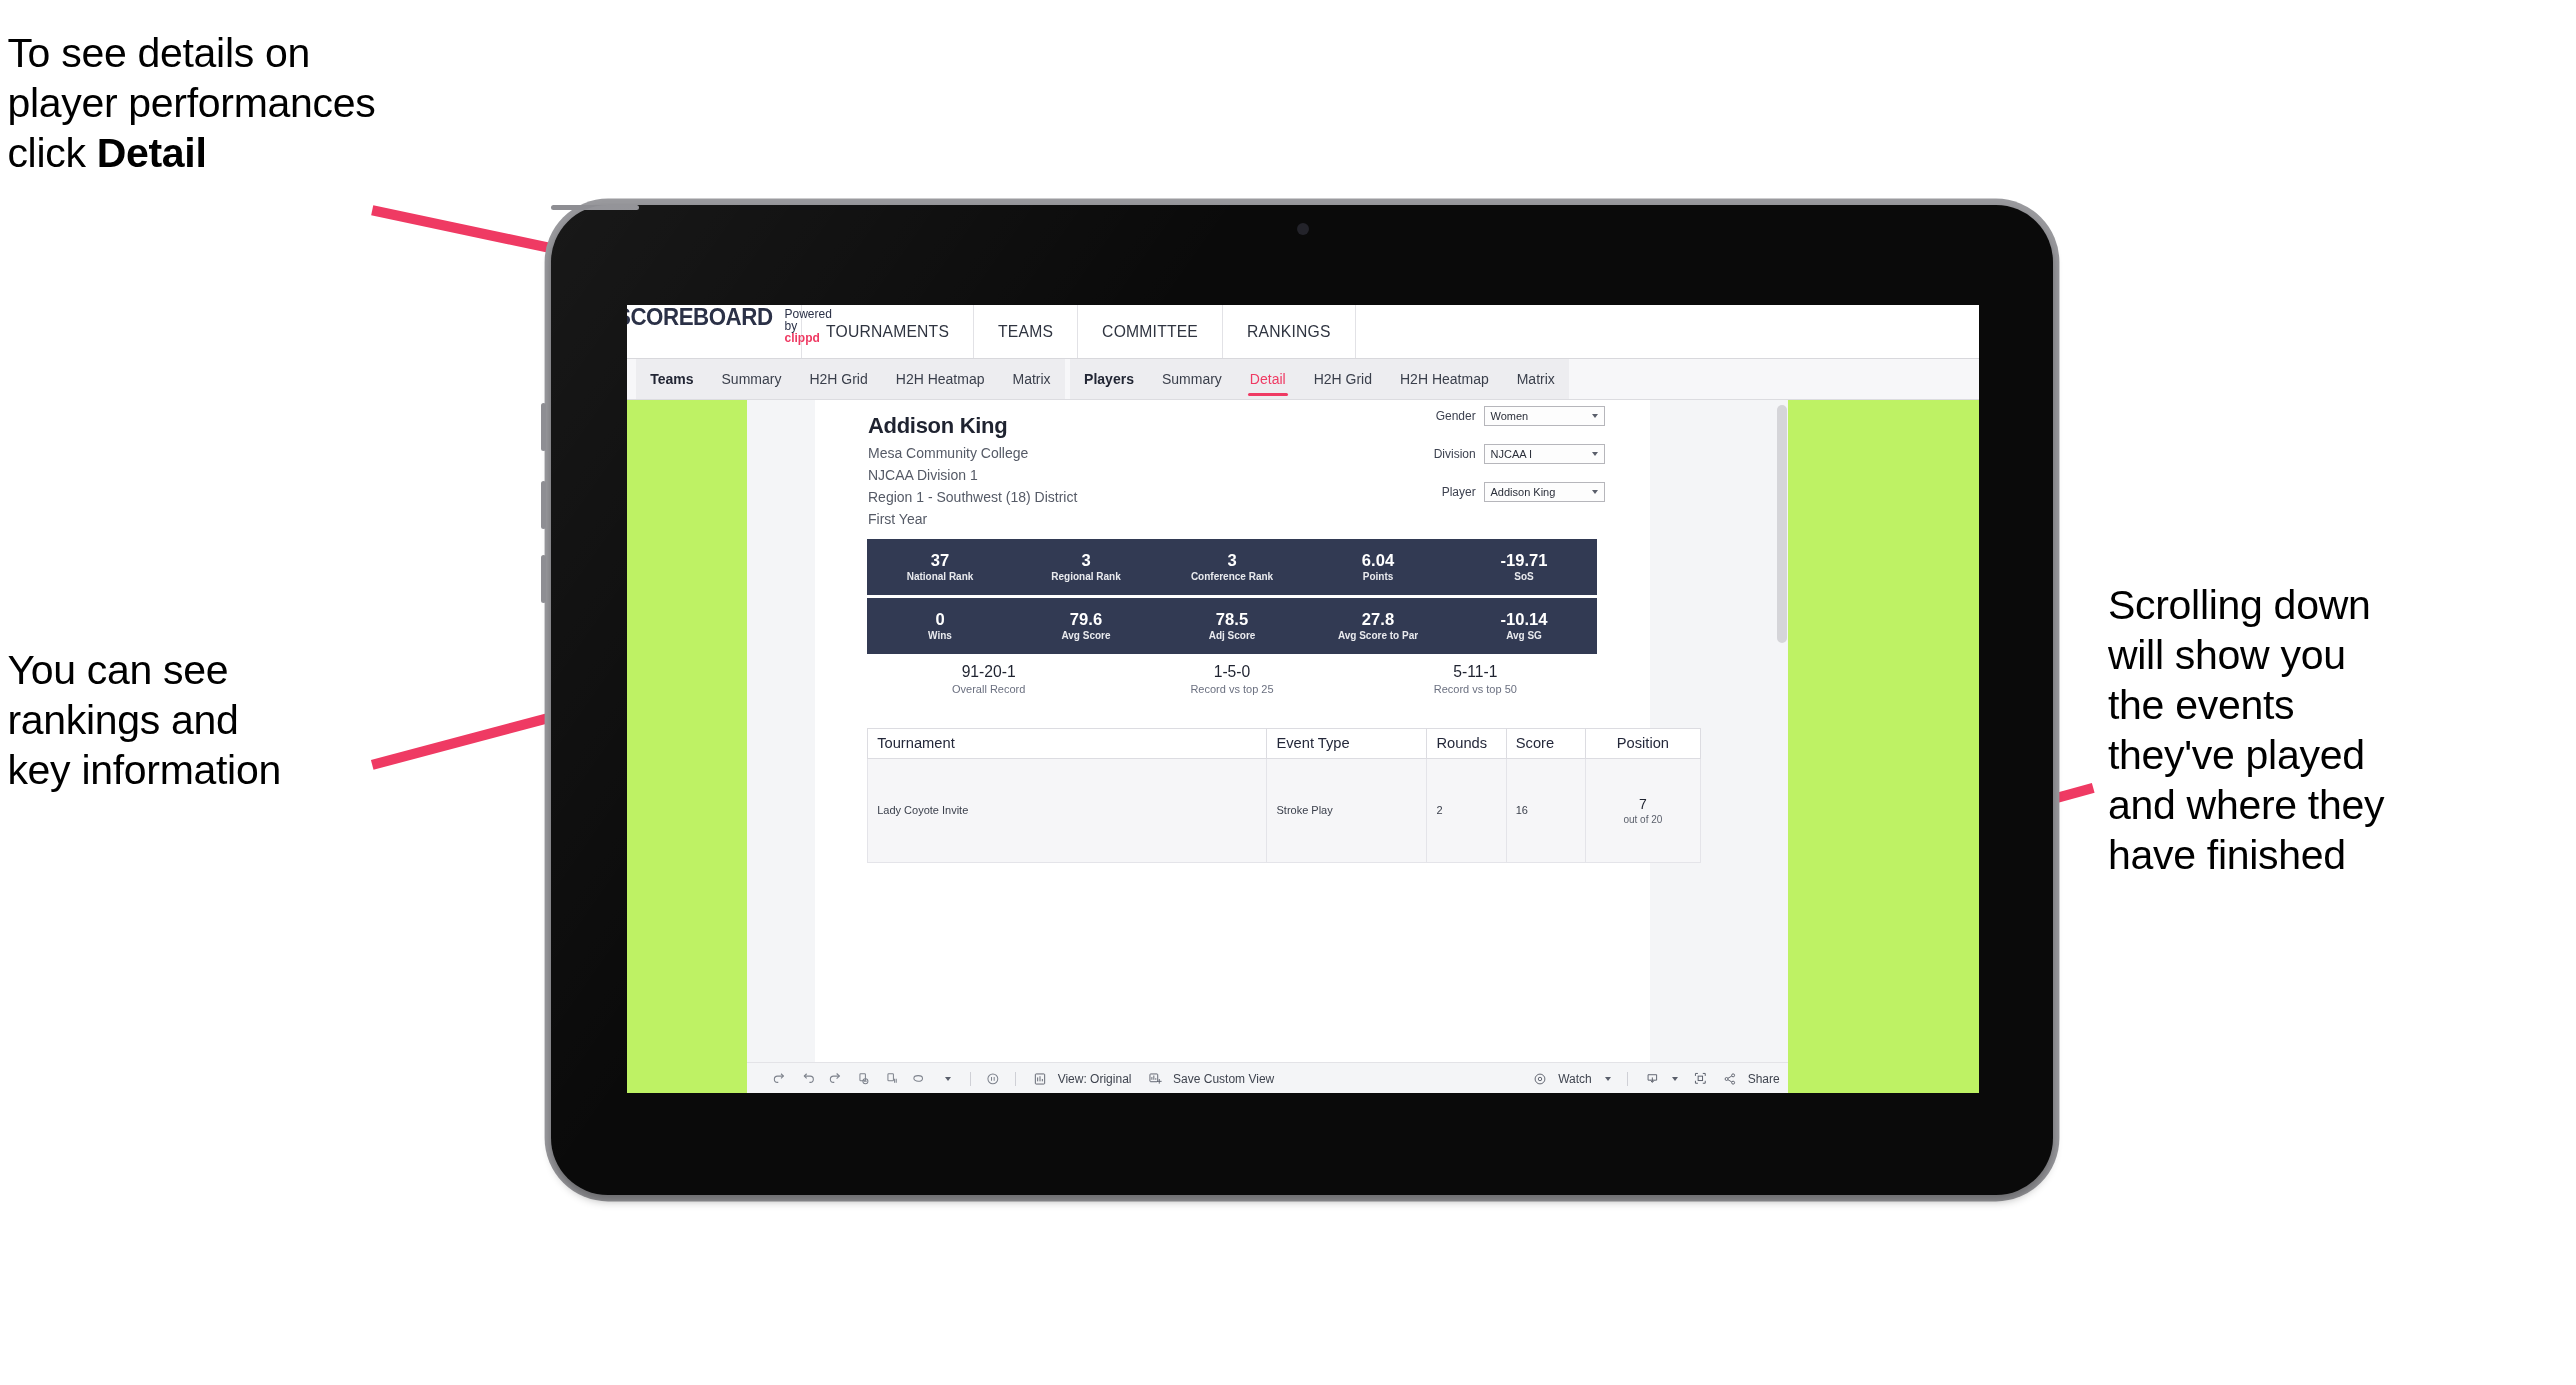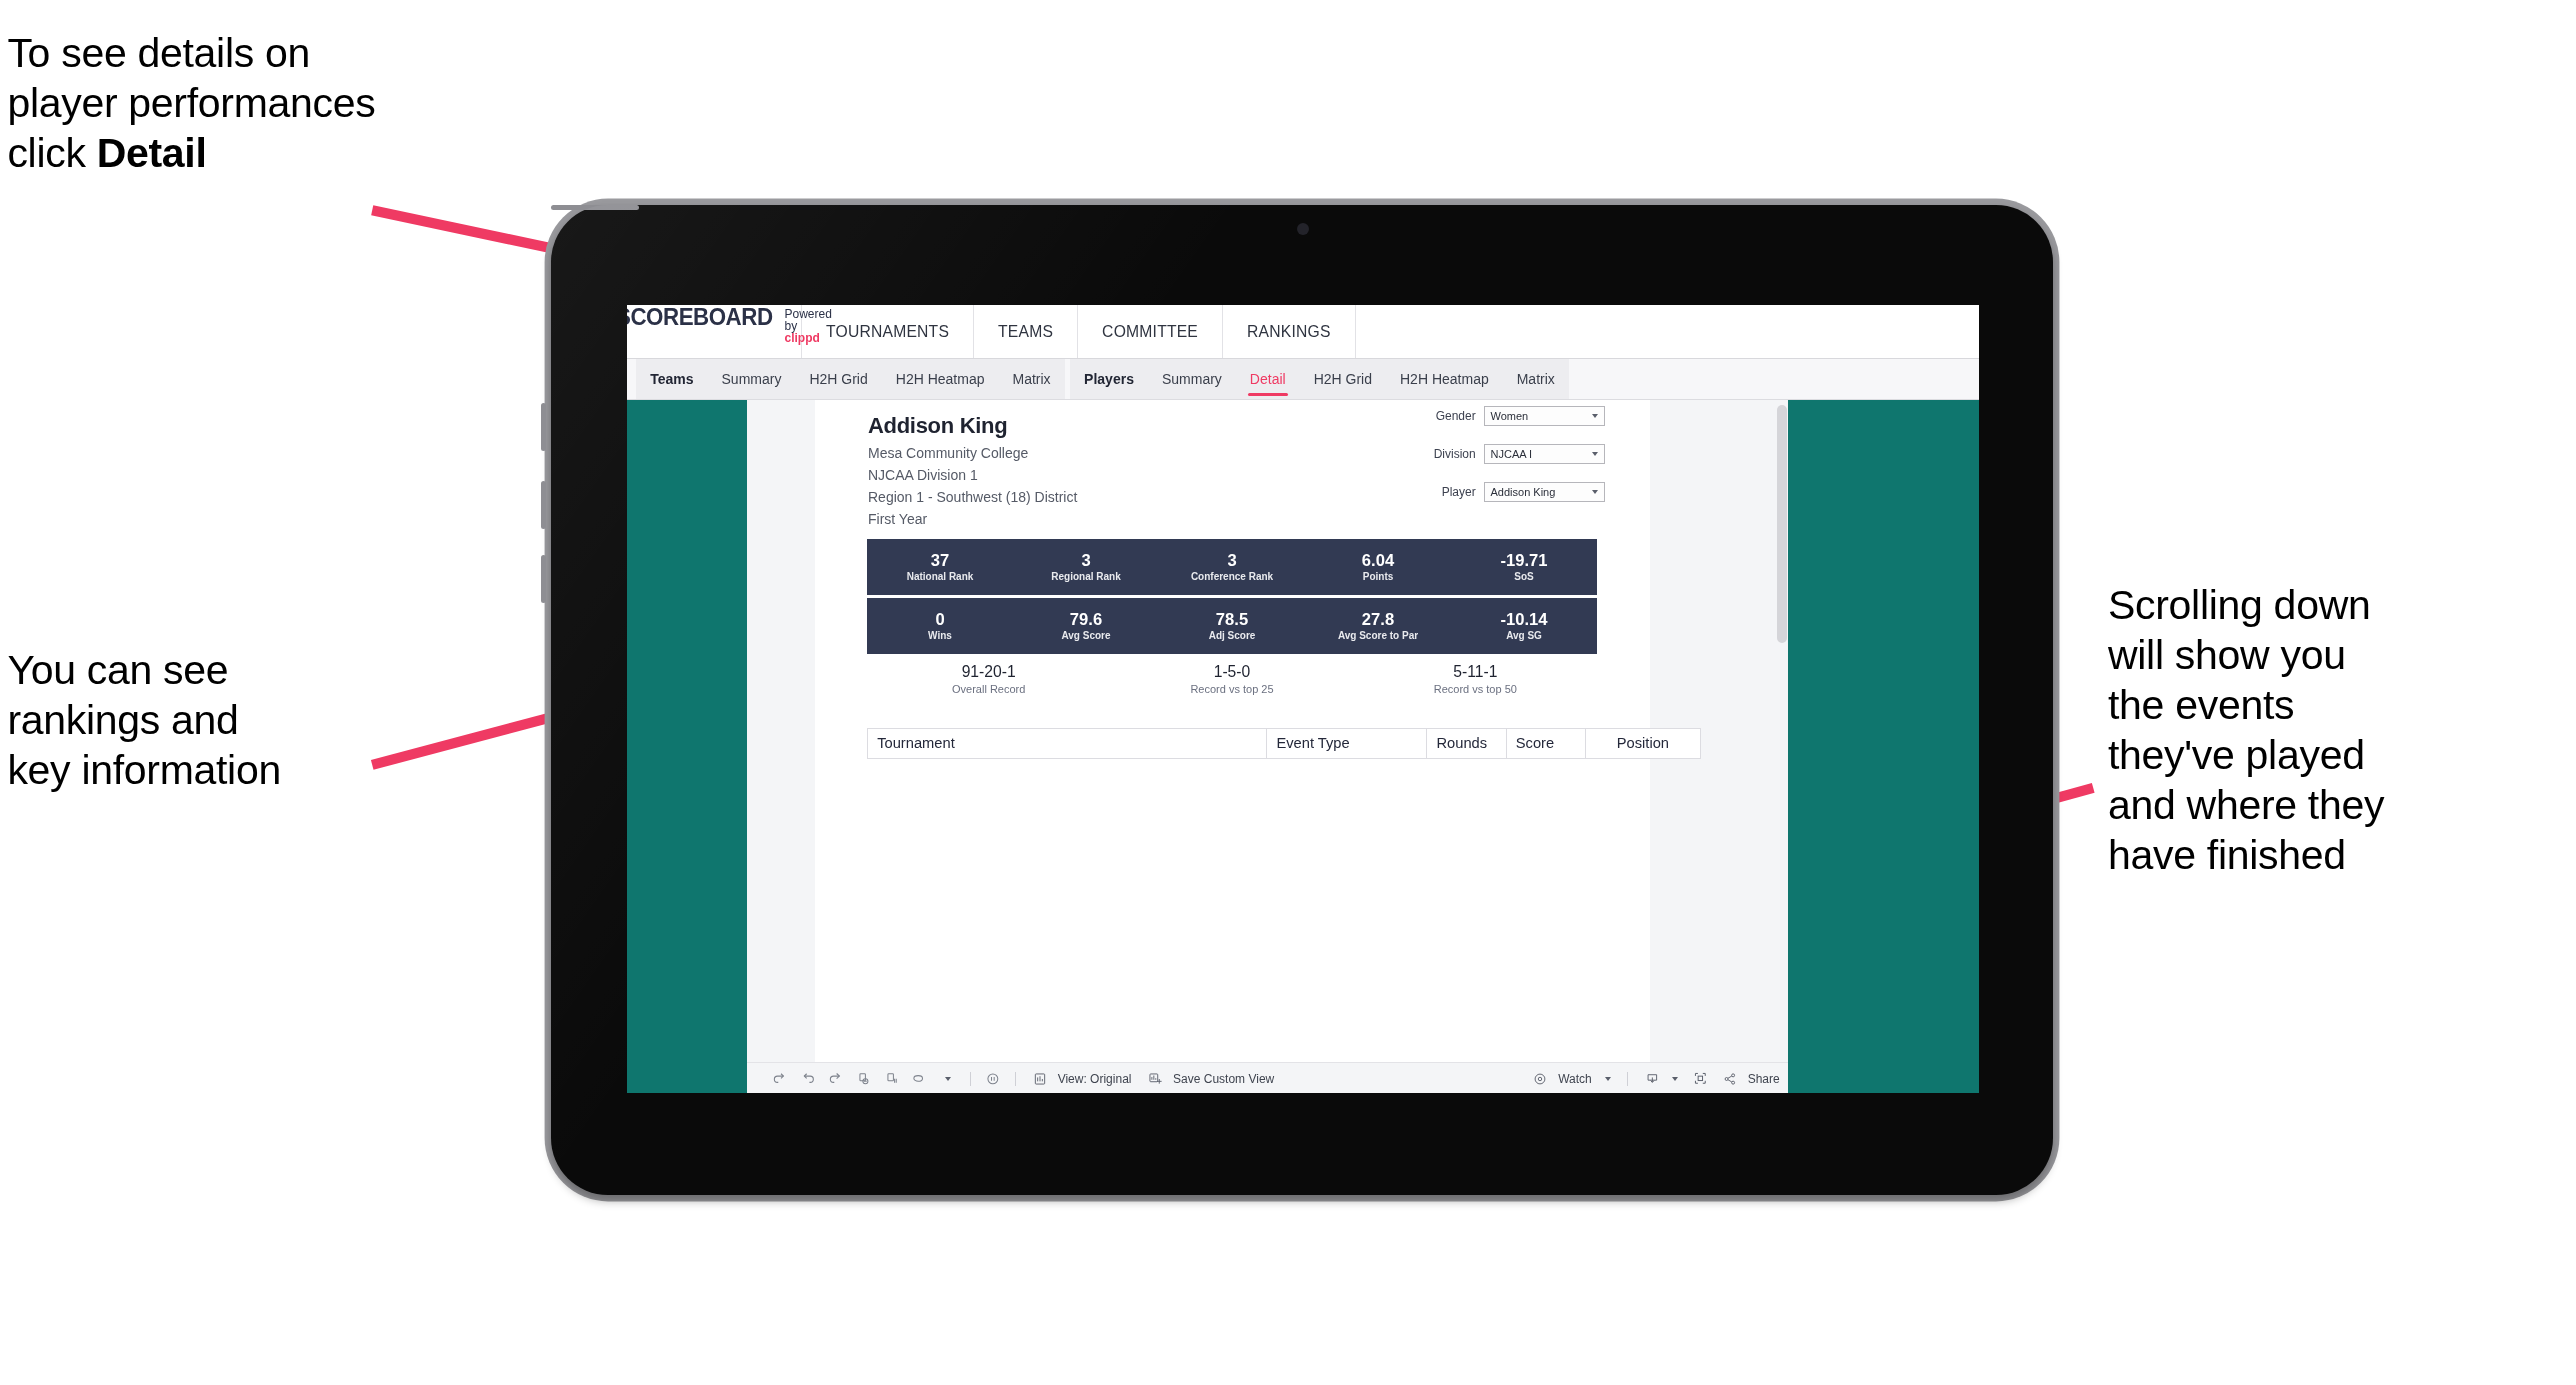--- a/index.html
+++ b/index.html
@@ -170,21 +170,21 @@
     height: 2.8px;
     background: #ef3a63;
     border-radius: 1.8px;
   }
   #tabbar-spacer { flex: 1; }
 
   
   #viz {
     position: relative;
     height: 694px;
-    background: #0f766e;
+    background: #bef264;
   }
   #viz-inner {
     position: absolute;
     left: 120px;
     top: 0;
     width: 1041px;
     bottom: 0;
     background: #f4f5f7;
   }
   #sheet {
@@ -600,20 +600,30 @@
             <thead>
               <tr>
                 <th>Tournament</th>
                 <th>Event Type</th>
                 <th>Rounds</th>
                 <th>Score</th>
                 <th class="c-pos">Position</th>
               </tr>
             </thead>
             <tbody>
+              <tr class="row-tall alt">
+                <td>Lady Coyote Invite</td>
+                <td>Stroke Play</td>
+                <td>2</td>
+                <td>16</td>
+                <td class="c-pos">
+                  <div class="pos-val">7</div>
+                  <div class="pos-sub">out of 20</div>
+                </td>
+              </tr>
             </tbody>
           </table>
 
         </div>
 
         <div id="vscroll-track">
           <div id="vscroll-thumb"></div>
         </div>
       </div>
 

